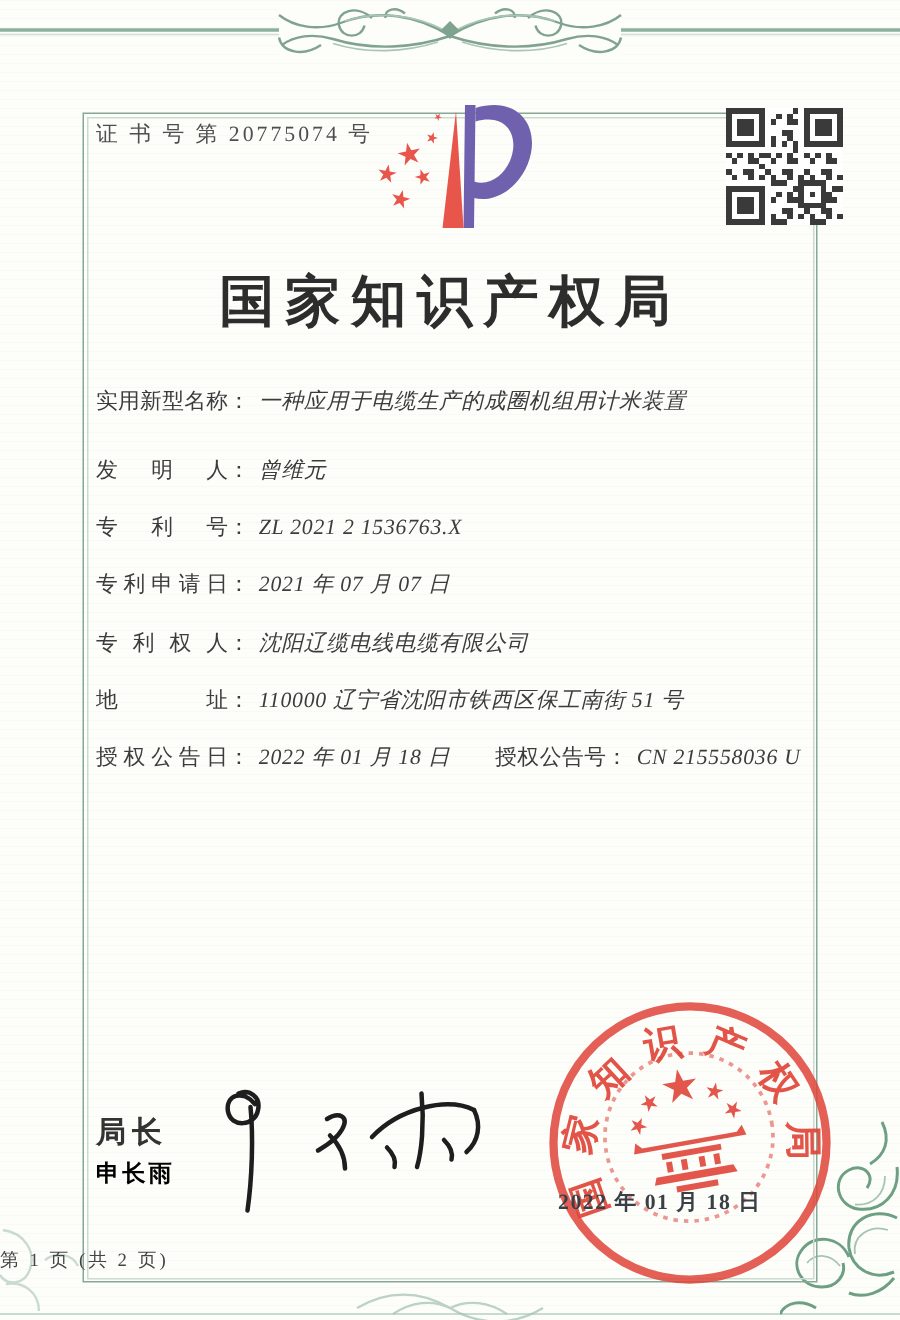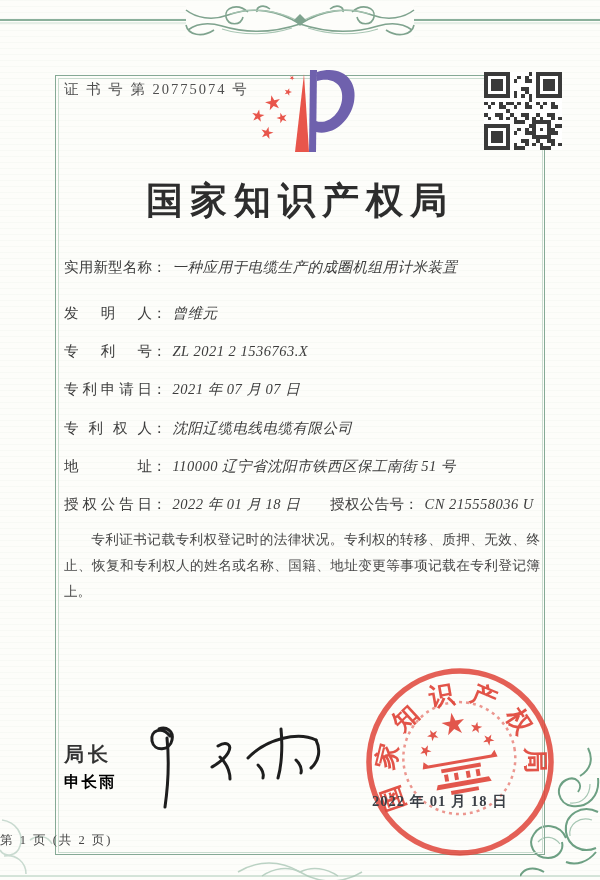--- a/index.html
+++ b/index.html
@@ -288,21 +288,20 @@
   <span class="f-label">地址</span><span class="f-colon">：</span><span class="f-value">110000 辽宁省沈阳市铁西区保工南街 51 号</span>
 </div>
 <div class="field-row" style="top:495px">
   <span class="f-label">授权公告日</span><span class="f-colon">：</span><span class="f-value">2022 年 01 月 18 日</span>
   <span class="grant-col2">
     <span class="f-label">授权公告号</span><span class="f-colon">：</span><span class="f-value">CN 215558036 U</span>
   </span>
 </div>
 
 <div class="paragraphs">
-  <p>专利证书记载专利权登记时的法律状况。专利权的转移、质押、无效、终止、恢复和专利权人的姓名或名称、国籍、地址变更等事项记载在专利登记簿上。</p>
 </div>
 
 <div class="signer-title">局长</div>
 <div class="signer-name">申长雨</div>
 
 <svg class="signature" width="200" height="95" viewBox="0 0 200 95">
   <g stroke="#1e1e1e" stroke-width="3" fill="none" stroke-linecap="round" stroke-linejoin="round">
     <path d="M40,20 C32,10 20,14 22,25 C24,36 40,35 42,24 C44,15 36,10 29,13"></path>
     <path d="M37,22 C39,42 38,70 35,91"></path>
     <path d="M88,30 C96,25 103,28 98,37 C94,44 87,48 82,51"></path>

